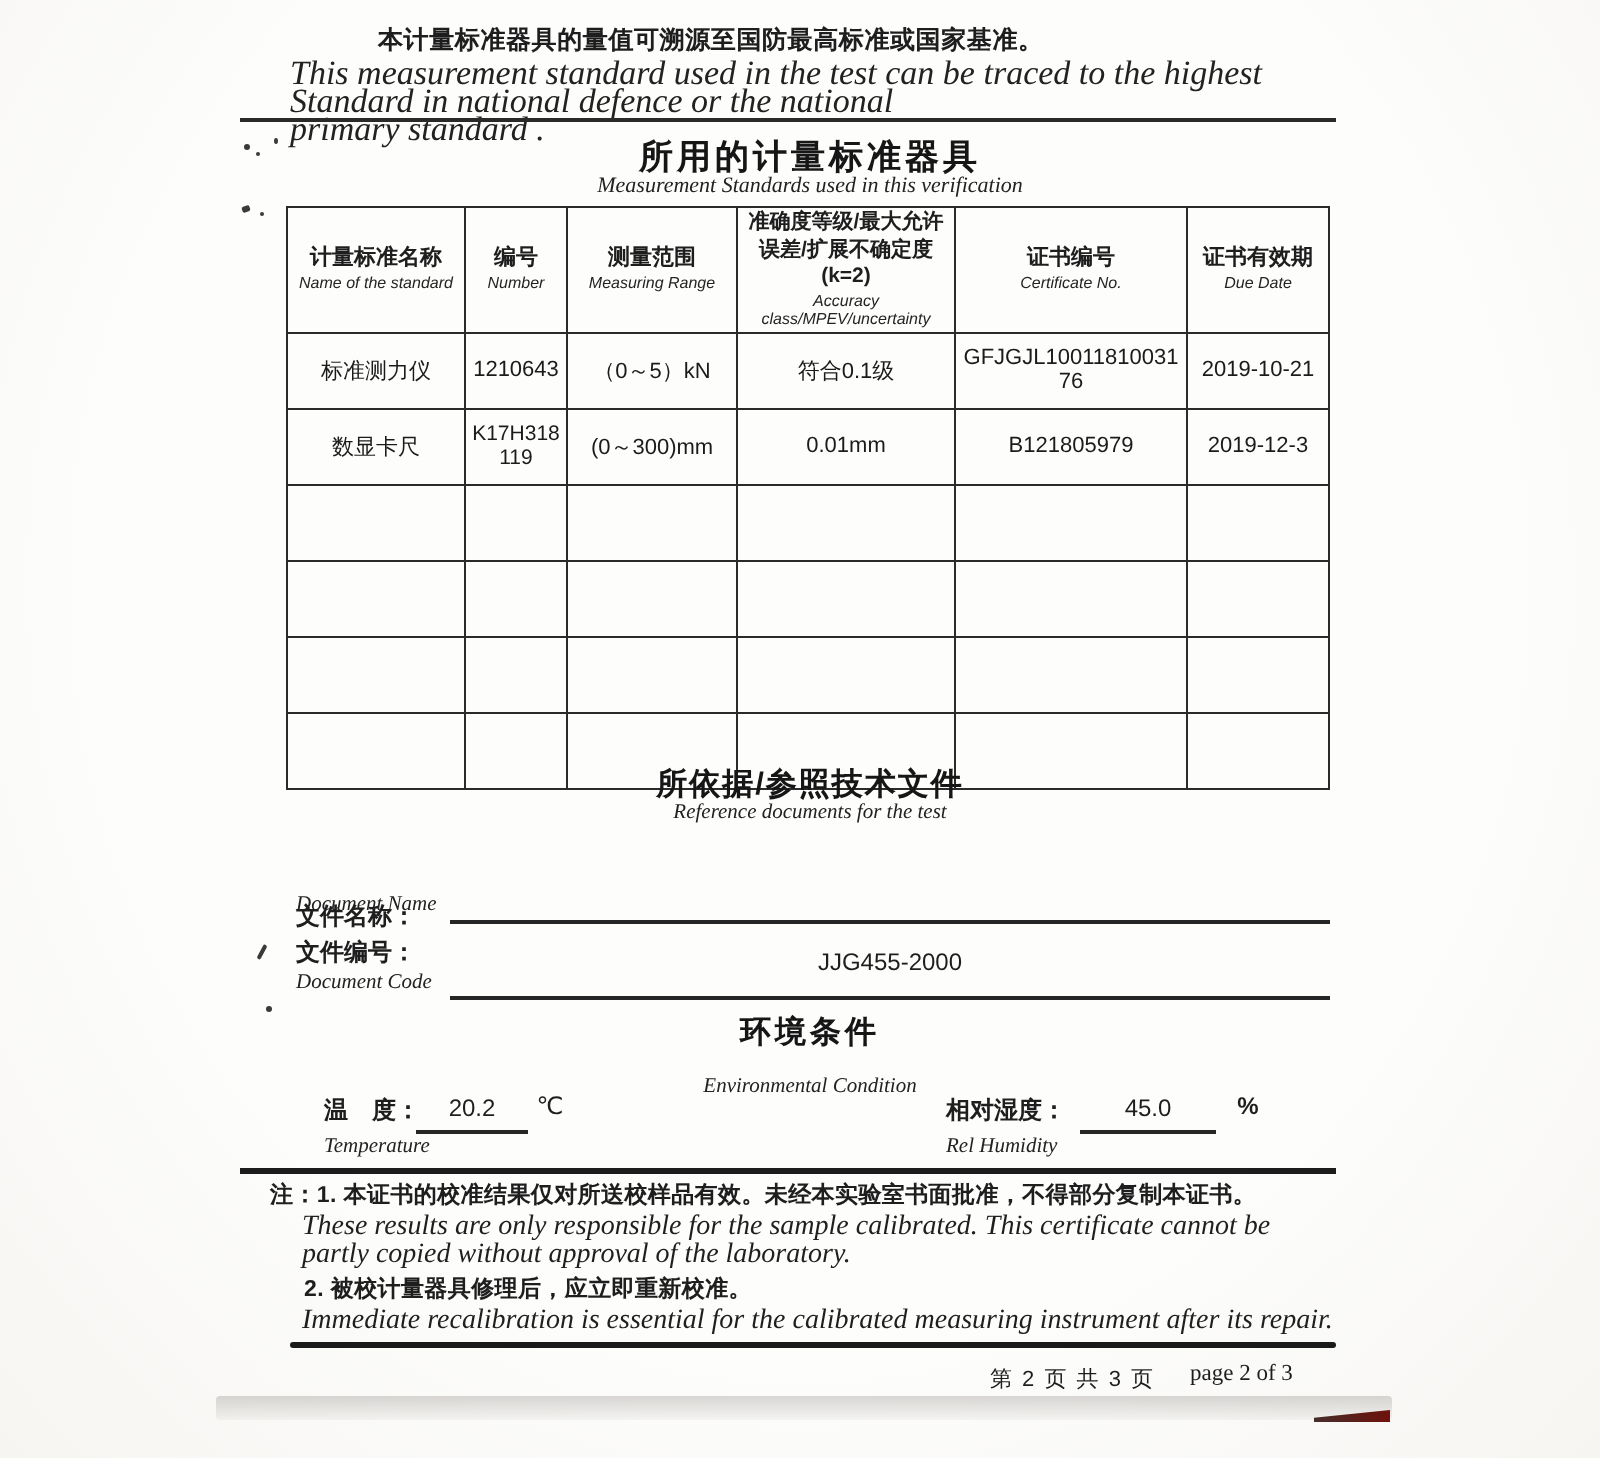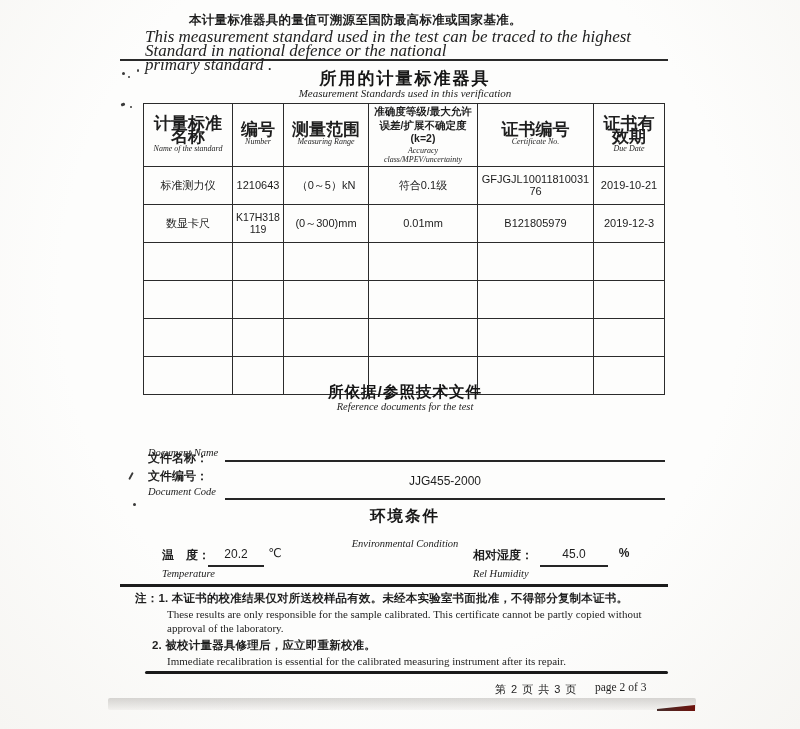--- a/index.html
+++ b/index.html
@@ -28,44 +28,44 @@
   .s1{top:87px;font-size:11px;}
   .t2{top:382px;font-size:15.5px;letter-spacing:1px;}
   .s2{top:401px;font-size:10.5px;}
   .t3{top:506px;font-size:15.5px;letter-spacing:2px;}
   .s3{top:538px;font-size:10.5px;}
 
   
   table.std{left:143px;top:103px;position:absolute;border-collapse:collapse;table-layout:fixed;width:521px;}
   table.std td,table.std th{border:1.6px solid #2b2b2b;padding:1px 2px;text-align:center;vertical-align:middle;
     font-weight:normal;overflow:hidden;}
-  table.std th .zh{font-size:17px;font-weight:bold;line-height:13.5px;}
-  table.std th .en{font-size:8px;font-family:Liberation Serif, serif;font-style:italic;line-height:9.5px;color:#242424;}
+  table.std th .zh{font-size:11px;font-weight:bold;line-height:13.5px;}
+  table.std th .en{font-size:8px;font-family:Liberation Sans, sans-serif;font-style:italic;line-height:9.5px;color:#242424;}
   table.std thead tr{height:44px;}
   table.std tbody tr{height:38px;}
   table.std td{font-size:11px;color:#1b1b1b;}
   td.brk{word-break:break-all;font-size:10px;line-height:12.5px;}
 
   
   .fld-zh{font-size:12px;font-weight:bold;}
   .fld-en{font-family:"Liberation Serif","DejaVu Serif",serif;font-style:italic;font-size:10.5px;color:#222;}
   .fld-val{width:440px;left:225px;text-align:center;font-size:12px;}
   .uline{background:#262626;height:1.5px;}
 
   
   .env-zh{font-size:12px;font-weight:bold;}
   .env-val{font-size:12px;text-align:center;}
   .env-en{font-family:"Liberation Serif","DejaVu Serif",serif;font-style:italic;font-size:10.5px;color:#222;}
   .rule-env{left:120px;top:584px;width:548px;height:2.5px;background:#1c1c1c;}
 
   
   .notes{left:135px;top:591px;width:537px;}
   .note-zh{font-size:11.5px;font-weight:bold;line-height:15px;letter-spacing:.2px;}
-  .note-en{font-family:"Liberation Serif","DejaVu Serif",serif;font-size:11px;
-    line-height:14px;margin-left:32px;margin-top:1px;color:#1f1f1f;}
+  .note-en{font-family:"Liberation Serif","DejaVu Serif",serif;font-style:italic;font-size:14px;
+    line-height:14px;margin-left:16px;margin-top:1px;color:#1f1f1f;}
   .note-indent{margin-left:17px;margin-top:3px;}
   .rule-bottom{left:145px;top:671px;width:523px;height:2.5px;background:#1a1a1a;border-radius:2px;}
 
   
   .footer-zh{left:495px;top:682px;font-size:11px;letter-spacing:1px;}
   .footer-en{left:595px;top:681px;font-size:11.5px;font-family:"Liberation Serif","DejaVu Serif",serif;}
 
   
   .dot{background:#3a3a3a;border-radius:50%;}
   .d1{left:122px;top:72px;width:3px;height:3px;}

